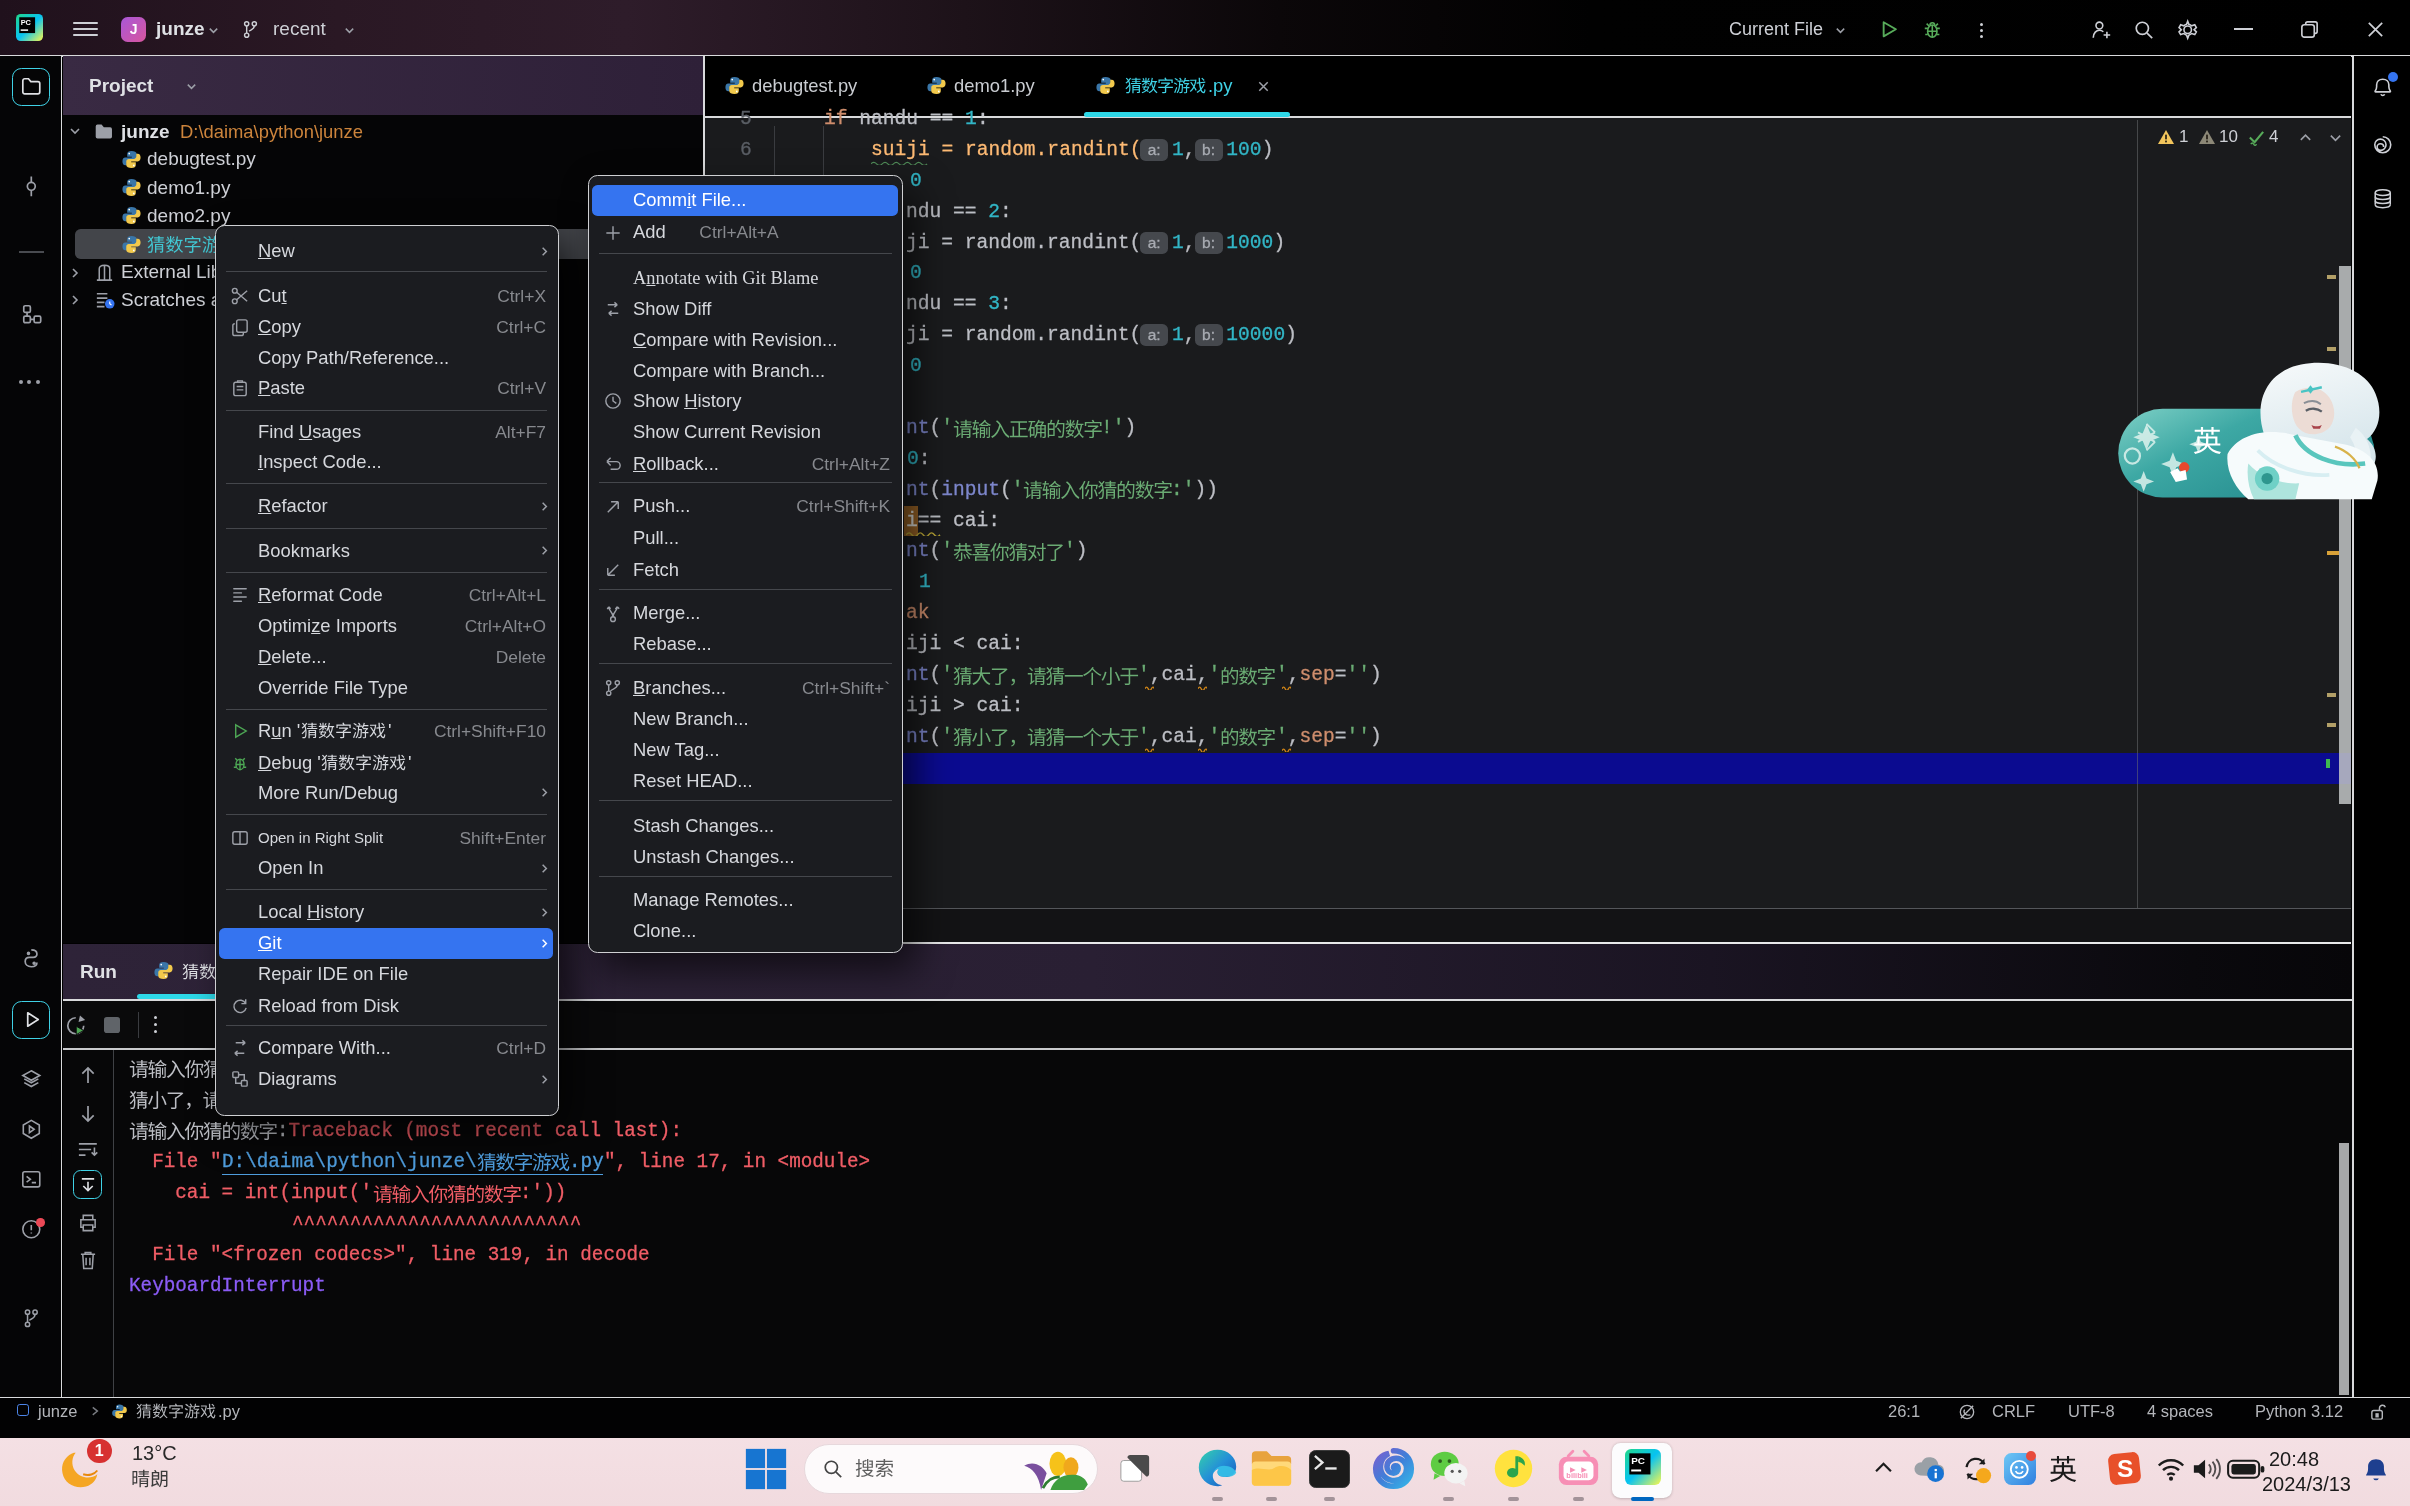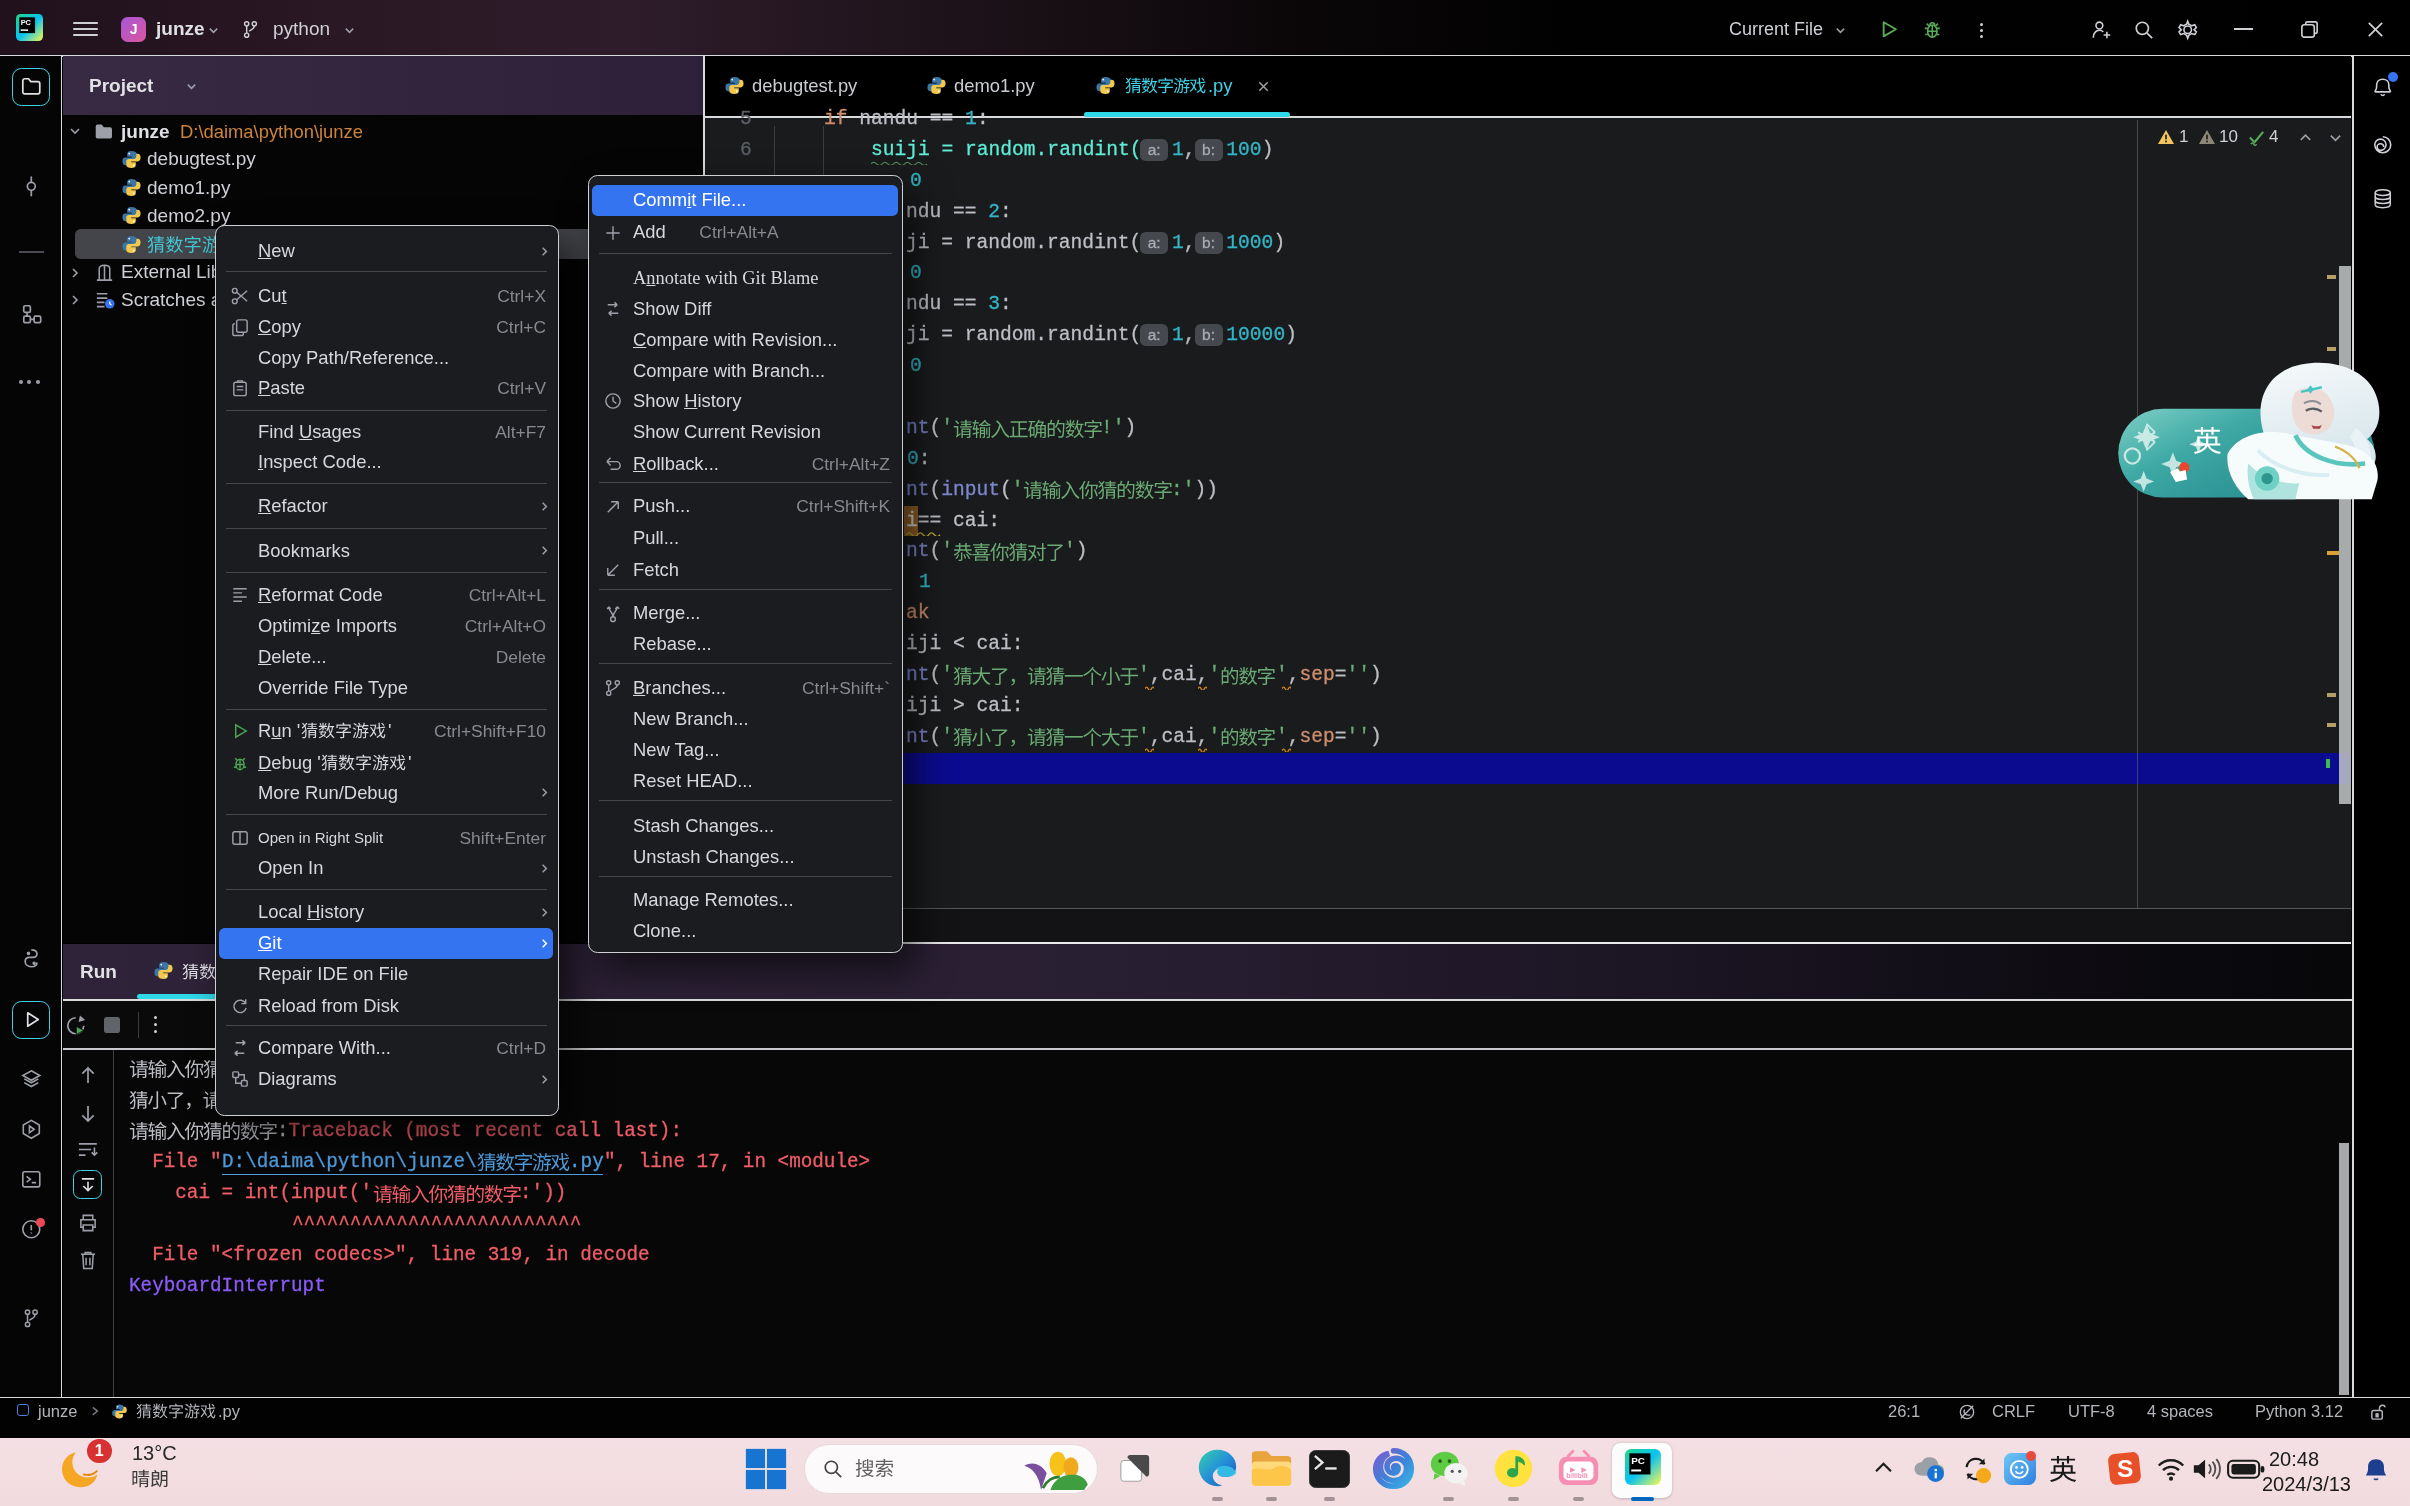--- a/index.html
+++ b/index.html
@@ -76,21 +76,21 @@
 <div style="position:absolute;left:156px;top:15px;height:28px;line-height:28px;font-family:'Liberation Sans',sans-serif;font-size:19px;color:#dfe1e5;font-weight:600;letter-spacing:0;white-space:pre;">junze</div>
 <svg style="position:absolute;left:207px;top:23.5px" width="13" height="13" viewBox="0 0 14 14">
       <path d="M3 5 L7 9 L11 5" stroke="#9da0a8" stroke-width="1.6" fill="none"></path>
     </svg>
 <svg style="position:absolute;left:240px;top:19px" width="21" height="21" viewBox="0 0 22 22" stroke="#ced0d6" stroke-width="1.5" fill="none">
       <circle cx="7" cy="5" r="2.2"></circle>
       <circle cx="15" cy="5" r="2.2"></circle>
       <circle cx="7" cy="17" r="2.2"></circle>
       <path d="M7 7.2 V14.8 M15 7.2 c0 4 -4 4 -5.5 5.5"></path>
     </svg>
-<div style="position:absolute;left:273px;top:15px;height:28px;line-height:28px;font-family:'Liberation Sans',sans-serif;font-size:19px;color:#ced0d6;font-weight:400;letter-spacing:0;white-space:pre;">python</div>
+<div style="position:absolute;left:273px;top:15px;height:28px;line-height:28px;font-family:'Liberation Sans',sans-serif;font-size:19px;color:#ced0d6;font-weight:400;letter-spacing:0;white-space:pre;">recent</div>
 <svg style="position:absolute;left:343px;top:23.5px" width="13" height="13" viewBox="0 0 14 14">
       <path d="M3 5 L7 9 L11 5" stroke="#9da0a8" stroke-width="1.6" fill="none"></path>
     </svg>
 <div style="position:absolute;left:1729px;top:15px;height:28px;line-height:28px;font-family:'Liberation Sans',sans-serif;font-size:18px;color:#ced0d6;font-weight:400;letter-spacing:0;white-space:pre;">Current File</div>
 <svg style="position:absolute;left:1834px;top:23.5px" width="13" height="13" viewBox="0 0 14 14">
       <path d="M3 5 L7 9 L11 5" stroke="#9da0a8" stroke-width="1.6" fill="none"></path>
     </svg>
 <svg style="position:absolute;left:1878px;top:18px" width="22.6" height="22.6" viewBox="0 0 24 24">
       <path d="M6 4.5 L19 12 L6 19.5 Z" fill="none" stroke="#57ab5a" stroke-width="2" stroke-linejoin="round"></path>
     </svg>
@@ -279,21 +279,21 @@
 <svg style="position:absolute;left:1256px;top:79px" width="15" height="15" viewBox="0 0 16 16" stroke="#9da0a8" stroke-width="1.6">
       <path d="M3.5 3.5 L12.5 12.5 M12.5 3.5 L3.5 12.5"></path>
     </svg>
 <div style="position:absolute;left:1084px;top:112px;width:206px;height:5.2px;background:#2dd8e8;border-radius:2.8px"></div>
 <div style="position:absolute;left:705px;top:753px;width:1646px;height:31px;background:#0b0b90"></div>
 <div style="position:absolute;left:774px;top:126px;width:1.1px;height:49px;background:#3a3c40"></div>
 <div style="position:absolute;left:823px;top:126px;width:1.1px;height:49px;background:#3a3c40"></div>
 <div style="position:absolute;left:740px;top:104px;height:31px;line-height:31px;font-family:'Liberation Mono',monospace;font-size:19.6px;white-space:pre;-webkit-text-stroke:0.3px currentColor;"><span style="color:#5a5e65">5</span></div>
 <div style="position:absolute;left:740px;top:135px;height:31px;line-height:31px;font-family:'Liberation Mono',monospace;font-size:19.6px;white-space:pre;-webkit-text-stroke:0.3px currentColor;"><span style="color:#5a5e65">6</span></div>
 <div style="position:absolute;left:824px;top:104px;height:31px;line-height:31px;font-family:'Liberation Mono',monospace;font-size:19.6px;white-space:pre;-webkit-text-stroke:0.3px currentColor;"><span style="color:#cf8e6d">if </span><span style="color:#bcbec4">nandu == </span><span style="color:#32b6c6">1</span><span style="color:#bcbec4">:</span></div>
-<div style="position:absolute;left:871px;top:135px;height:31px;line-height:31px;font-family:'Liberation Mono',monospace;font-size:19.6px;white-space:pre;-webkit-text-stroke:0.3px currentColor;"><span style="color:#5eead4">suiji = random.randint(</span></div>
+<div style="position:absolute;left:871px;top:135px;height:31px;line-height:31px;font-family:'Liberation Mono',monospace;font-size:19.6px;white-space:pre;-webkit-text-stroke:0.3px currentColor;"><span style="color:#fdba74">suiji = random.randint(</span></div>
 <div style="position:absolute;left:1141px;top:135px;height:31px;line-height:31px;font-family:'Liberation Mono',monospace;font-size:19.6px;white-space:pre;-webkit-text-stroke:0.3px currentColor;"><span style="display:inline-block;background:#45484d;color:#a8abb2;border-radius:5.6px;font-size:15.5px;line-height:21.7px;height:21.7px;width:28px;text-align:center;vertical-align:middle;margin:0 3.8px 0 -0.9px;font-family:'Liberation Sans',sans-serif">a:</span><span style="color:#32b6c6">1</span><span style="color:#bcbec4">,</span><span style="display:inline-block;background:#45484d;color:#a8abb2;border-radius:5.6px;font-size:15.5px;line-height:21.7px;height:21.7px;width:28px;text-align:center;vertical-align:middle;margin:0 3.8px 0 -0.9px;font-family:'Liberation Sans',sans-serif">b:</span><span style="color:#32b6c6">100</span><span style="color:#bcbec4">)</span></div>
 <svg style="position:absolute;left:871px;top:161px" width="57" height="3.8" viewBox="0 0 61 4">
       <path d="M0 3 Q3 0 6 3 T12 3 T18 3 T24 3 T30 3 T36 3 T42 3 T48 3 T54 3 T60 3" stroke="#4f8a57" stroke-width="1.2" fill="none"></path>
     </svg>
 <div style="position:absolute;left:910px;top:166px;height:31px;line-height:31px;font-family:'Liberation Mono',monospace;font-size:19.6px;white-space:pre;-webkit-text-stroke:0.3px currentColor;"><span style="color:#32b6c6">0</span></div>
 <div style="position:absolute;left:906px;top:197px;height:31px;line-height:31px;font-family:'Liberation Mono',monospace;font-size:19.6px;white-space:pre;-webkit-text-stroke:0.3px currentColor;"><span style="color:#bcbec4">ndu == </span><span style="color:#32b6c6">2</span><span style="color:#bcbec4">:</span></div>
 <div style="position:absolute;left:906px;top:228px;height:31px;line-height:31px;font-family:'Liberation Mono',monospace;font-size:19.6px;white-space:pre;-webkit-text-stroke:0.3px currentColor;"><span style="color:#bcbec4">ji = random.randint(</span></div>
 <div style="position:absolute;left:1141px;top:228px;height:31px;line-height:31px;font-family:'Liberation Mono',monospace;font-size:19.6px;white-space:pre;-webkit-text-stroke:0.3px currentColor;"><span style="display:inline-block;background:#45484d;color:#a8abb2;border-radius:5.6px;font-size:15.5px;line-height:21.7px;height:21.7px;width:28px;text-align:center;vertical-align:middle;margin:0 3.8px 0 -0.9px;font-family:'Liberation Sans',sans-serif">a:</span><span style="color:#32b6c6">1</span><span style="color:#bcbec4">,</span><span style="display:inline-block;background:#45484d;color:#a8abb2;border-radius:5.6px;font-size:15.5px;line-height:21.7px;height:21.7px;width:28px;text-align:center;vertical-align:middle;margin:0 3.8px 0 -0.9px;font-family:'Liberation Sans',sans-serif">b:</span><span style="color:#32b6c6">1000</span><span style="color:#bcbec4">)</span></div>
 <div style="position:absolute;left:910px;top:258px;height:31px;line-height:31px;font-family:'Liberation Mono',monospace;font-size:19.6px;white-space:pre;-webkit-text-stroke:0.3px currentColor;"><span style="color:#32b6c6">0</span></div>
 <div style="position:absolute;left:906px;top:289px;height:31px;line-height:31px;font-family:'Liberation Mono',monospace;font-size:19.6px;white-space:pre;-webkit-text-stroke:0.3px currentColor;"><span style="color:#bcbec4">ndu == </span><span style="color:#32b6c6">3</span><span style="color:#bcbec4">:</span></div>

